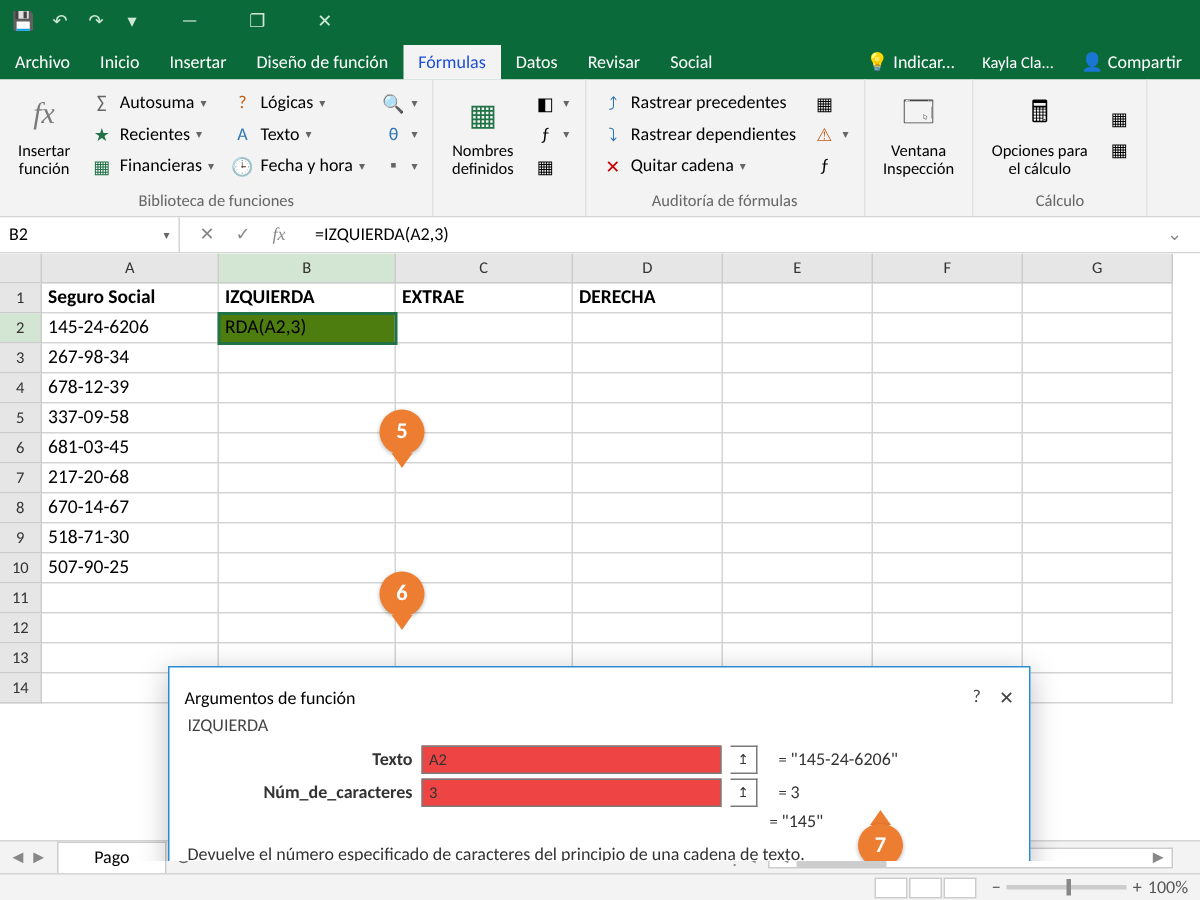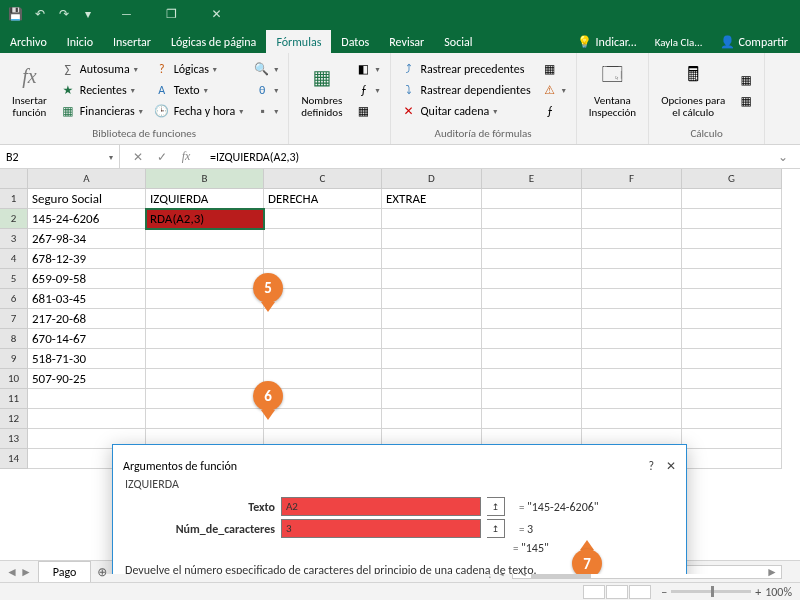--- a/index.html
+++ b/index.html
@@ -5,21 +5,21 @@
 *{margin:0;padding:0;box-sizing:border-box;font-family:"Segoe UI",Calibri,sans-serif;font-size:12px;-webkit-user-select:none;user-select:none}
 body{width:800px;height:600px;background:#fff;position:relative;overflow:hidden}
 .titlebar{height:28px;background:#0b6a3a;display:flex;align-items:center;color:#fff}
 .titlebar .qat{display:flex;gap:8px;padding:0 8px;align-items:center}
 .titlebar .qat span{width:16px;height:16px;display:flex;align-items:center;justify-content:center;color:#cfe7d7}
 .titlebar .title{flex:1;text-align:center;color:#cfe7d7;font-size:12px}
 .titlebar .winbtns{display:flex}
 .titlebar .winbtns div{width:45px;height:28px;display:flex;align-items:center;justify-content:center;color:#cfe7d7}
 .tabs{height:25px;background:#0b6a3a;display:flex;align-items:flex-end;color:#fff}
 .tabs .tab{padding:5px 10px 4px;font-size:12px;color:#fff;cursor:pointer}
-.tabs .tab.active{background:#f3f3f3;color:#0f766e}
+.tabs .tab.active{background:#f3f3f3;color:#1d4ed8}
 .tabs .right{margin-left:auto;display:flex;align-items:center;gap:6px;padding-right:6px}
 .tabs .right .item{padding:4px 6px;font-size:11px;display:flex;align-items:center;gap:3px}
 .ribbon{height:92px;background:#f3f3f3;border-bottom:1px solid #d4d4d4;display:flex}
 .group{border-right:1px solid #e1e1e1;padding:2px 6px;display:flex;flex-direction:column}
 .group .body{flex:1;display:flex;gap:3px}
 .group .label{text-align:center;color:#666;font-size:11px;padding:2px 0}
 .bigbtn{display:flex;flex-direction:column;align-items:center;justify-content:center;padding:3px 6px;cursor:pointer;gap:2px}
 .bigbtn .ic{width:32px;height:32px;display:flex;align-items:center;justify-content:center;font-size:20px}
 .bigbtn .lbl{font-size:11px;text-align:center;line-height:1.1}
 .col{display:flex;flex-direction:column;gap:1px;justify-content:center}
@@ -32,41 +32,41 @@
 .fbar-btns span{width:20px;text-align:center}
 .fbar{flex:1;padding:0 6px;font-size:11px;display:flex;align-items:center}
 .fbar .expand{margin-left:auto;color:#888;padding:0 6px}
 .sheet{position:relative;height:405px;overflow:hidden;background:#fff}
 .grid{display:grid;grid-template-columns:28px 118px 118px 118px 100px 100px 100px 100px;grid-auto-rows:20px}
 .hdr{background:#e6e6e6;border-right:1px solid #ccc;border-bottom:1px solid #ccc;text-align:center;font-size:11px;color:#333;display:flex;align-items:center;justify-content:center}
 .hdr.sel{background:#d3e5d3}
 .rowh{background:#e6e6e6;border-right:1px solid #ccc;border-bottom:1px solid #ccc;text-align:center;font-size:11px;color:#333;display:flex;align-items:center;justify-content:center}
 .rowh.sel{background:#d3e5d3}
 .cell{border-right:1px solid #d4d4d4;border-bottom:1px solid #d4d4d4;padding:0 4px;font-size:13px;display:flex;align-items:center;overflow:hidden;white-space:nowrap}
-.cell.bold{font-weight:400}
-.cell.active{outline:2px solid #217346;outline-offset:-1px;z-index:2;background:#b91c1c}
+.cell.bold{font-weight:700}
+.cell.active{outline:2px solid #217346;outline-offset:-1px;z-index:2;background:#4d7c0f}
 .dialog{position:absolute;left:112px;top:275px;width:575px;height:258px;background:#fff;border:1px solid #2a8dd4;box-shadow:0 4px 18px rgba(0,0,0,.25);z-index:50}
 .dialog .dtitle{height:28px;display:flex;align-items:flex-end;padding:0 10px;font-size:12px}
 .dialog .dtitle .dclose{margin-left:auto;display:flex;gap:12px;font-size:14px;color:#444}
 .dialog .dbody{padding:4px 12px 8px;font-size:11px;color:#333}
 .dialog .fname{color:#444;margin-bottom:6px}
 .frow{display:flex;align-items:center;gap:6px;margin:3px 0}
 .frow .flab{width:150px;text-align:right;font-weight:700}
 .frow .finp{width:200px;height:19px;border:1px solid #7a7a7a;padding:0 4px;font-size:11px;display:flex;align-items:center;background:#ef4444}
 .frow .fref{width:18px;height:19px;border:1px solid #7a7a7a;border-left:0;display:flex;align-items:center;justify-content:center;font-size:9px}
 .frow .fres{font-size:11px;padding-left:8px}
 .desc{margin:8px 0 6px;color:#333}
 .callout{position:absolute;width:30px;height:38px;z-index:60}
 .callout .bubble{width:30px;height:30px;border-radius:50%;background:#ed7d31;color:#fff;font-weight:700;font-size:15px;display:flex;align-items:center;justify-content:center;box-shadow:0 1px 3px rgba(0,0,0,.3)}
 .callout .tail{width:0;height:0;border-left:7px solid transparent;border-right:7px solid transparent;border-top:10px solid #ed7d31;margin:0 auto;margin-top:-1px}
 .callout.up .tail{border-top:none;border-bottom:10px solid #ed7d31;margin-top:0;margin-bottom:-1px}
 .callout.up{display:flex;flex-direction:column-reverse}
 .sheettabs{position:absolute;bottom:18px;left:0;right:0;height:22px;background:#f3f3f3;border-top:1px solid #d4d4d4;display:flex;align-items:center;font-size:11px}
 .sheettabs .nav{display:flex;gap:2px;padding:0 6px;color:#888}
-.sheettabs .stab{background:#fff;border:1px solid #ccc;border-bottom:none;padding:3px 14px;margin-top:-1px}
+.sheettabs .stab{background:#fff;border:1px solid #ccc;border-bottom:none;padding:3px 24px;margin-top:-1px}
 .sheettabs .plus{width:22px;text-align:center;color:#666}
 .sheettabs .scroll{margin-left:auto;width:270px;height:14px;display:flex;align-items:center;border:1px solid #ccc;background:#fff;margin-right:18px}
 .sheettabs .scroll .thumb{width:60px;height:100%;background:#cdcdcd}
 .statusbar{position:absolute;bottom:0;left:0;right:0;height:18px;background:#f3f3f3;border-top:1px solid #d4d4d4;display:flex;align-items:center;font-size:11px;color:#555;padding:0 8px;gap:10px}
 .statusbar .right{margin-left:auto;display:flex;align-items:center;gap:10px}
 .viewbtns{display:flex;gap:1px}
 .viewbtns span{width:22px;height:14px;border:1px solid #ccc;background:#fff}
 .zoom{display:flex;align-items:center;gap:4px}
 .zoom .slider{width:80px;height:3px;background:#ccc;position:relative}
 .zoom .slider::after{content:"";position:absolute;left:50%;top:-4px;width:3px;height:11px;background:#888}
@@ -85,21 +85,21 @@
     <div>—</div>
     <div>❐</div>
     <div>✕</div>
   </div>
 </div>
 
 <div class="tabs">
   <div class="tab">Archivo</div>
   <div class="tab">Inicio</div>
   <div class="tab">Insertar</div>
-  <div class="tab">Lógicas de página</div>
+  <div class="tab">Diseño de función</div>
   <div class="tab active">Fórmulas</div>
   <div class="tab">Datos</div>
   <div class="tab">Revisar</div>
   <div class="tab">Social</div>
   <div class="right">
     <div class="item">
         <span>💡</span>
         <span>Indicar...</span>
       </div>
     <div class="item">Kayla Cla...</div>
@@ -276,22 +276,22 @@
       <div class="hdr">A</div>
       <div class="hdr sel">B</div>
       <div class="hdr">C</div>
       <div class="hdr">D</div>
       <div class="hdr">E</div>
       <div class="hdr">F</div>
       <div class="hdr">G</div>
       <div class="rowh">1</div>
       <div class="cell bold">Seguro Social</div>
       <div class="cell bold">IZQUIERDA</div>
+      <div class="cell bold">EXTRAE</div>
       <div class="cell bold">DERECHA</div>
-      <div class="cell bold">EXTRAE</div>
       <div class="cell bold"></div>
       <div class="cell bold"></div>
       <div class="cell bold"></div>
       <div class="rowh sel">2</div>
       <div class="cell">145-24-6206</div>
       <div class="cell active">RDA(A2,3)</div>
       <div class="cell"></div>
       <div class="cell"></div>
       <div class="cell"></div>
       <div class="cell"></div>
@@ -306,21 +306,21 @@
       <div class="cell"></div>
       <div class="rowh">4</div>
       <div class="cell">678-12-39</div>
       <div class="cell"></div>
       <div class="cell"></div>
       <div class="cell"></div>
       <div class="cell"></div>
       <div class="cell"></div>
       <div class="cell"></div>
       <div class="rowh">5</div>
-      <div class="cell">659-09-58</div>
+      <div class="cell">337-09-58</div>
       <div class="cell"></div>
       <div class="cell"></div>
       <div class="cell"></div>
       <div class="cell"></div>
       <div class="cell"></div>
       <div class="cell"></div>
       <div class="rowh">6</div>
       <div class="cell">681-03-45</div>
       <div class="cell"></div>
       <div class="cell"></div>

